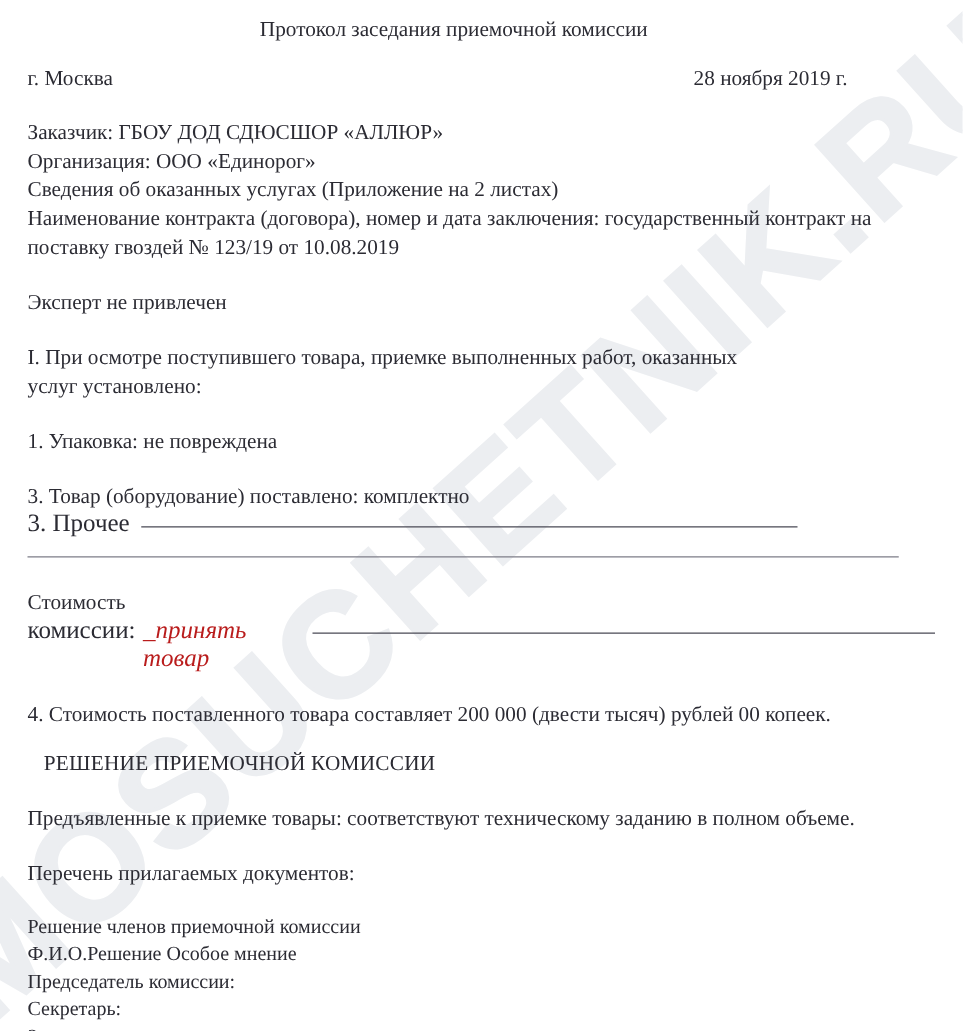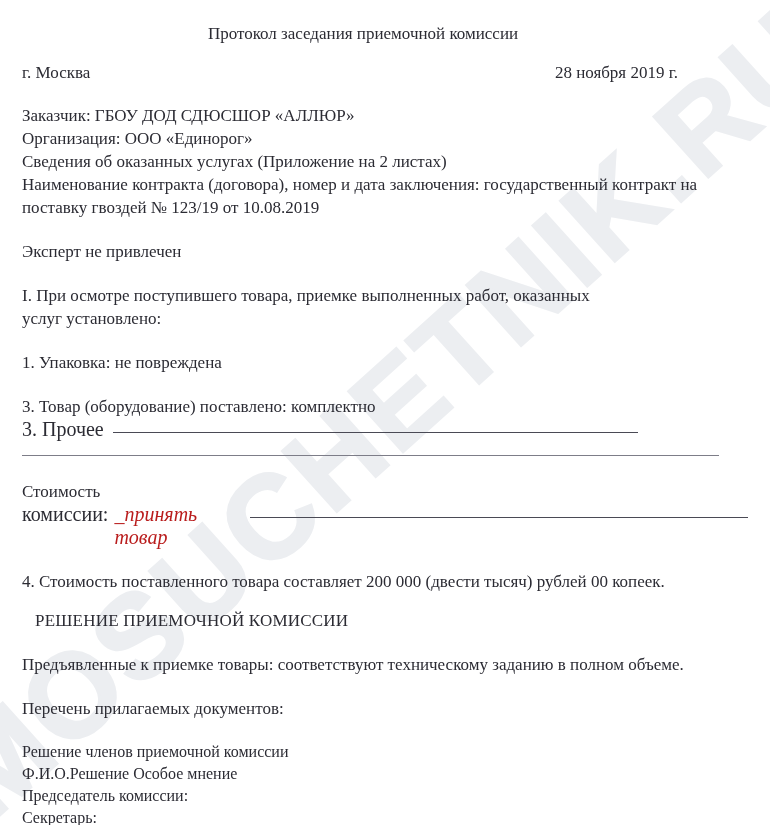--- a/index.html
+++ b/index.html
@@ -50,21 +50,21 @@
     width: 770px;
     height: 825px;
     box-sizing: border-box;
     padding: 0 22px;
   }
 
   .doc-title {
     text-align: center;
     font-size: 17px;
     line-height: 20px;
-    padding-top: 24px;
+    padding-top: 14px;
     padding-right: 44px;
   }
 
   .row-city-date {
     display: flex;
     justify-content: space-between;
     align-items: baseline;
     font-size: 17px;
     line-height: 21px;
     margin-top: 18px;

